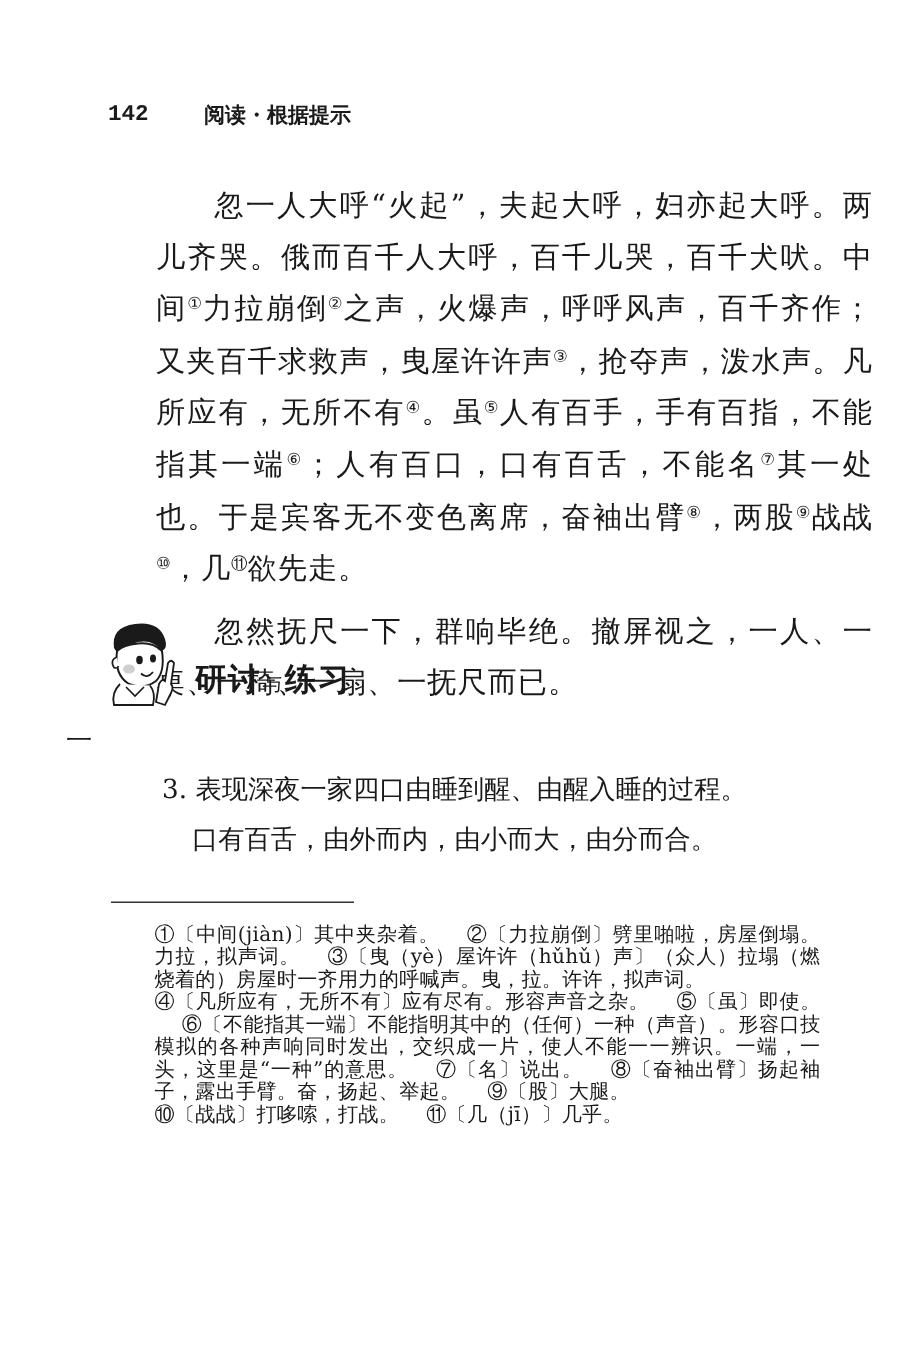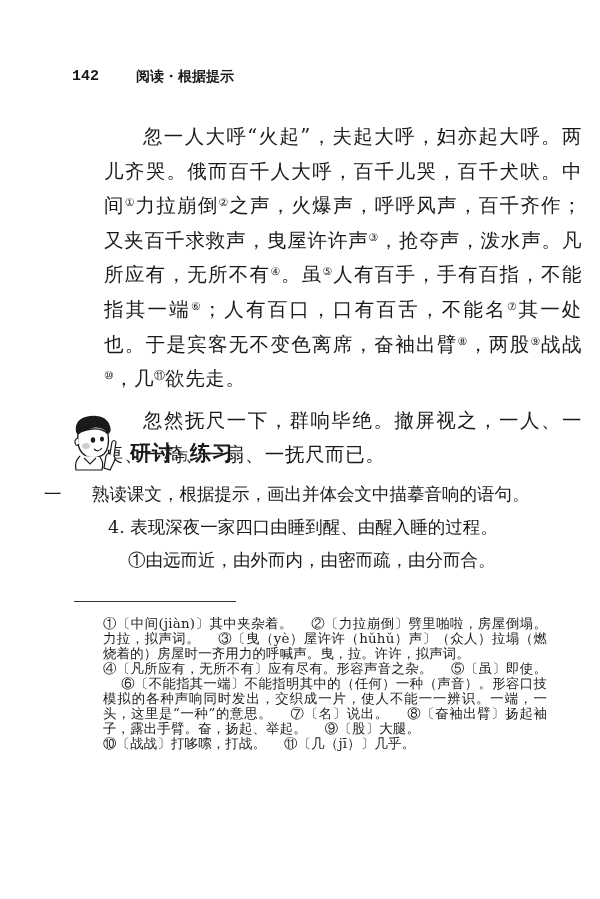--- a/index.html
+++ b/index.html
@@ -162,27 +162,26 @@
     </svg>
   </span>
   <span class="section-title">
     <span>研讨</span><span class="small">与</span><span>练习</span>
   </span>
 </div>
 
 <div class="exercise">
   <div class="ex-row ex-l1">
     <span class="ex-num">一</span>
-    <span style="margin-left:22px">熟读课文，根据提示，画出并体会文中描摹音响的语句。</span>
   </div>
   <div class="ex-row ex-l2">
-    <span>4. 表现深夜一家四口由睡到醒、由醒入睡的过程。</span>
+    <span>3. 表现深夜一家四口由睡到醒、由醒入睡的过程。</span>
   </div>
   <div class="ex-row ex-l3">
-    <span>①由远而近，由外而内，由密而疏，由分而合。</span>
+    <span>口有百舌，由外而内，由小而大，由分而合。</span>
   </div>
 </div>
 
 <div class="footnote-rule"></div>
 
 <div class="footnotes">
   <span><span>①</span><span>〔中间(jiàn)〕其中夹杂着。</span></span><span class="gap"></span><span><span>②</span><span>〔力拉崩倒〕劈里啪啦，房屋倒塌。力拉，拟声词。</span></span><span class="gap"></span><span><span>③</span><span>〔曳（yè）屋许许（hǔhǔ）声〕（众人）拉塌（燃烧着的）房屋时一齐用力的呼喊声。曳，拉。许许，拟声词。</span></span><br>
   <span><span>④</span><span>〔凡所应有，无所不有〕应有尽有。形容声音之杂。</span></span><span class="gap"></span><span><span>⑤</span><span>〔虽〕即使。</span></span><span class="gap"></span><span><span>⑥</span><span>〔不能指其一端〕不能指明其中的（任何）一种（声音）。形容口技模拟的各种声响同时发出，交织成一片，使人不能一一辨识。一端，一头，这里是“一种”的意思。</span></span><span class="gap"></span><span><span>⑦</span><span>〔名〕说出。</span></span><span class="gap"></span><span><span>⑧</span><span>〔奋袖出臂〕扬起袖子，露出手臂。奋，扬起、举起。</span></span><span class="gap"></span><span><span>⑨</span><span>〔股〕大腿。</span></span><br>
   <span><span>⑩</span><span>〔战战〕打哆嗦，打战。</span></span><span class="gap"></span><span><span>⑪</span><span>〔几（jī）〕几乎。</span></span>
 </div>

